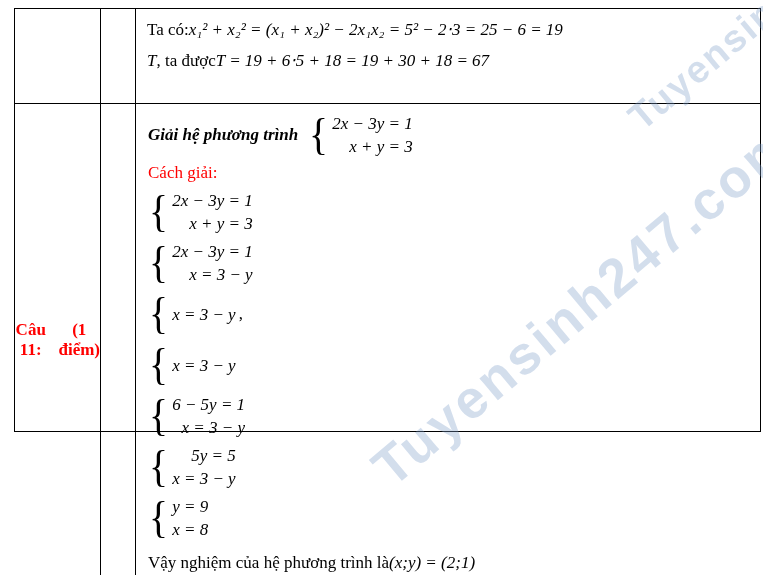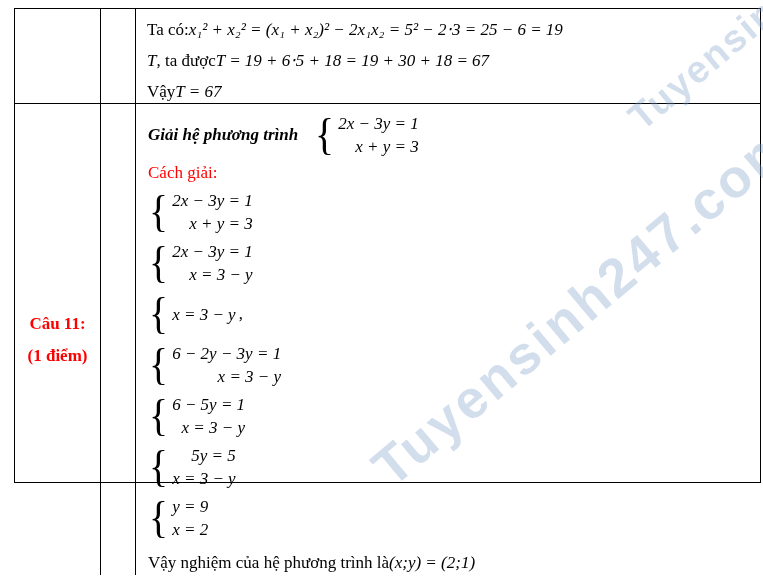--- a/index.html
+++ b/index.html
@@ -3,39 +3,39 @@
 <meta charset="utf-8">
 <style>
   html,body{margin:0;padding:0;background:#ffffff;}
   .page{
     position:relative;width:763px;height:581px;overflow:hidden;
     background:#ffffff;color:#000;
     font-family:"Liberation Serif", serif;font-size:17px;
   }
   
   .doc-table{
-    position:absolute;left:14px;top:8px;width:747px;height:475px;
+    position:absolute;left:14px;top:8px;width:747px;height:424px;
     display:grid;grid-template-columns:86px 35px 1fr;grid-template-rows:95px 1fr;
     border:1.5px solid #000;box-sizing:border-box;z-index:1;
   }
   .c{box-sizing:border-box;}
   .br{border-right:1.5px solid #000;}
   .bb{border-bottom:1.5px solid #000;}
   
   .cell-solution-top{padding:5px 6px 0 11px;}
   .cell-solution-top .line{height:31px;display:flex;align-items:center;white-space:nowrap;}
   .math{font-style:italic;}
   
   .q-cell{
-    display:flex;flex-direction:column;align-items:center;justify-content:center;
+    display:flex;flex-direction:row;align-items:center;justify-content:center;
     gap:12px;color:#ff0000;font-weight:bold;text-align:center;
   }
   
   .cell-solution-main{padding:6px 6px 0 12px;}
-  .intro{display:flex;align-items:center;gap:16px;height:50px;}
+  .intro{display:flex;align-items:center;gap:10px;height:50px;}
   .intro-label{font-weight:bold;font-style:italic;}
   .method{color:#ff0000;font-weight:normal;height:22px;margin:3px 0 4px 0;}
   .system{display:inline-flex;align-items:center;gap:3px;}
   .brace{
     font-size:44px;line-height:46px;font-weight:400;
     font-family:"Liberation Serif", serif;display:inline-block;
     transform:scaleX(.9);
   }
   .sys-lines{display:flex;flex-direction:column;align-items:flex-end;line-height:23px;}
   .sys-lines span{font-style:italic;white-space:nowrap;}
@@ -71,24 +71,20 @@
     <div class="c br bb"></div>
     <div class="c bb cell-solution-top">
       <div class="line">
         <span>Ta có: </span>
           <span class="math">x₁² + x₂² = (x₁ + x₂)² − 2x₁x₂ = 5² − 2⋅3 = 25 − 6 = 19</span>
       </div>
       <div class="line">
           <span class="math">T</span>
           <span> , ta được </span>
           <span class="math">T = 19 + 6⋅5 + 18 = 19 + 30 + 18 = 67</span>
-      </div>
-      <div class="line">
-        <span>Vậy </span>
-          <span class="math">T = 67</span>
       </div>
     </div>
 
     <div class="c br q-cell">
       <span>Câu 11:</span>
       <span>(1 điểm)</span>
     </div>
     <div class="c br"></div>
     <div class="c cell-solution-main">
 
@@ -134,21 +130,20 @@
             <span>x = 3 − y</span>
           </span>
         </span>
         <span class="suffix">,</span>
       </div>
 
       <div class="step">
         <span class="system">
           <span class="brace">{</span>
           <span class="sys-lines">
-            <span>6 − 2y − 3y = 1</span>
             <span>x = 3 − y</span>
           </span>
         </span>
         <span class="suffix"></span>
       </div>
 
       <div class="step">
         <span class="system">
           <span class="brace">{</span>
           <span class="sys-lines">
@@ -168,21 +163,21 @@
           </span>
         </span>
         <span class="suffix"></span>
       </div>
 
       <div class="step">
         <span class="system">
           <span class="brace">{</span>
           <span class="sys-lines">
             <span>y = 9</span>
-            <span>x = 2</span>
+            <span>x = 8</span>
           </span>
         </span>
         <span class="suffix"></span>
       </div>
 
       <div class="conclusion">
         <span>Vậy nghiệm của hệ phương trình là </span>
         <span class="math">(x;y) = (2;1)</span>
       </div>
 

